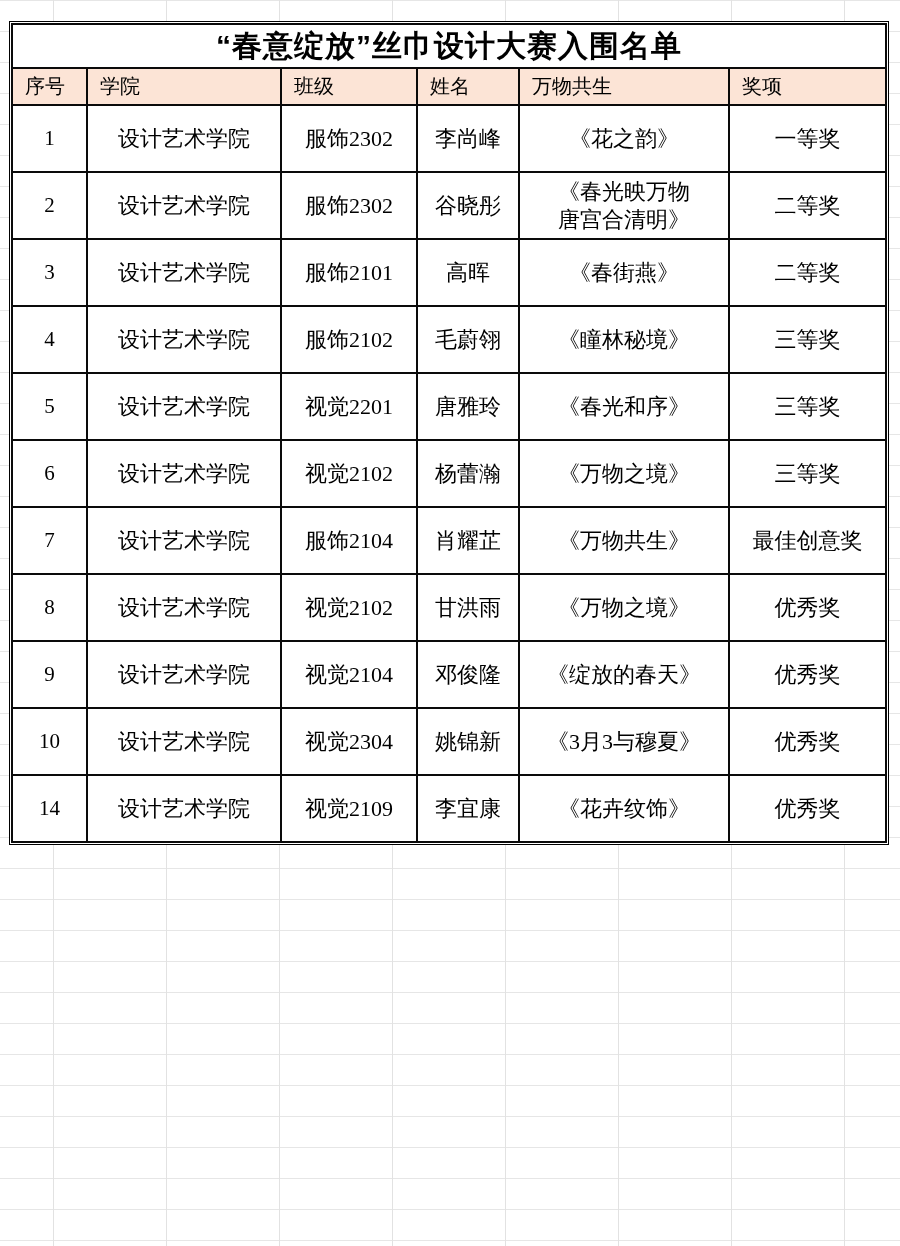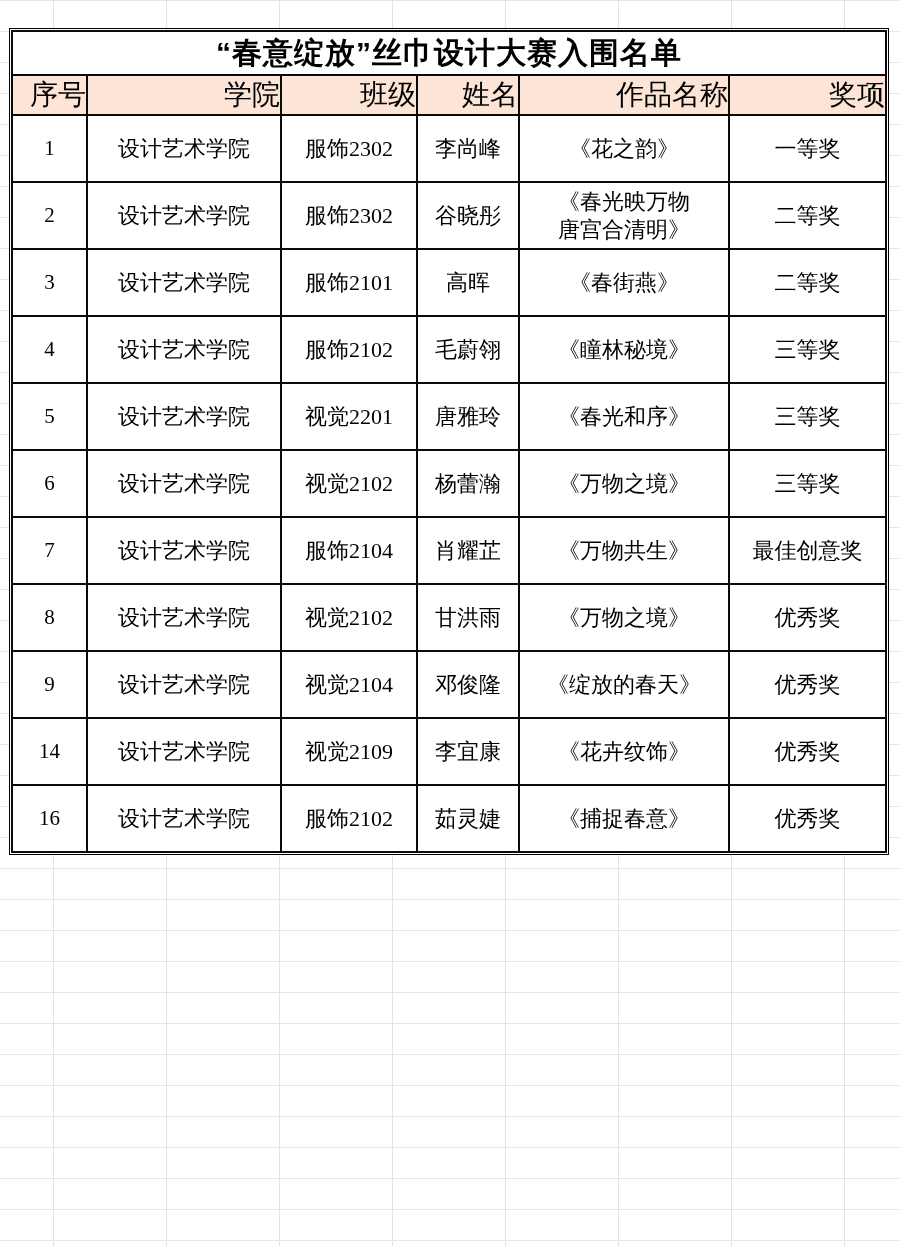--- a/index.html
+++ b/index.html
@@ -20,21 +20,21 @@
     background-image:
       linear-gradient(to right, #e2e2e2 1px, transparent 1px),
       linear-gradient(to bottom, #e6e6e6 1px, transparent 1px);
     background-size: 113px 31px;
     background-position: 53px 0px;
     overflow: hidden;
   }
   .table-frame {
     position: absolute;
     left: 9px;
-    top: 28px;
+    top: 21px;
     border: 1px solid #000;
     padding: 1px;
     background: #fff;
   }
   table {
     border-collapse: collapse;
     table-layout: fixed;
     width: 874px;
   }
   th, td {
@@ -49,23 +49,23 @@
     background: #fff;
     font-family: "Liberation Sans", sans-serif;
     font-weight: 900;
     font-size: 30px;
     letter-spacing: 1px;
   }
   .header-row th {
     height: 35px;
     background: #fce4d6;
     font-weight: 400;
-    font-size: 28px;
-    text-align: right;
-    padding-left: 0;
+    font-size: 20px;
+    text-align: left;
+    padding-left: 12px;
   }
   tbody td {
     height: 65px;
     font-size: 22px;
     background: #fff;
   }
   td.c-work {
     white-space: pre-line;
     line-height: 1.25;
   }
@@ -87,21 +87,21 @@
       </colgroup>
       <thead>
         <tr class="title-row">
           <th colspan="6">“春意绽放”丝巾设计大赛入围名单</th>
         </tr>
         <tr class="header-row">
           <th>序号</th>
           <th>学院</th>
           <th>班级</th>
           <th>姓名</th>
-          <th>作品名称</th>
+          <th>万物共生</th>
           <th>奖项</th>
         </tr>
       </thead>
       <tbody>
   <tr>
     <td class="c-no">1</td>
     <td class="c-college">设计艺术学院</td>
     <td class="c-class">服饰2302</td>
     <td class="c-name">李尚峰</td>
     <td class="c-work">《花之韵》</td>
@@ -174,39 +174,39 @@
 
   <tr>
     <td class="c-no">9</td>
     <td class="c-college">设计艺术学院</td>
     <td class="c-class">视觉2104</td>
     <td class="c-name">邓俊隆</td>
     <td class="c-work">《绽放的春天》</td>
     <td class="c-award">优秀奖</td>
   </tr>
 
+  <tr>
+    <td class="c-no">10</td>
+    <td class="c-college">设计艺术学院</td>
+    <td class="c-class">视觉2304</td>
+    <td class="c-name">姚锦新</td>
+    <td class="c-work">《3月3与穆夏》</td>
+    <td class="c-award">优秀奖</td>
+  </tr>
 
 
 
 
   <tr>
     <td class="c-no">14</td>
     <td class="c-college">设计艺术学院</td>
     <td class="c-class">视觉2109</td>
     <td class="c-name">李宜康</td>
     <td class="c-work">《花卉纹饰》</td>
     <td class="c-award">优秀奖</td>
   </tr>
 
 
-  <tr>
-    <td class="c-no">16</td>
-    <td class="c-college">设计艺术学院</td>
-    <td class="c-class">服饰2102</td>
-    <td class="c-name">茹灵婕</td>
-    <td class="c-work">《捕捉春意》</td>
-    <td class="c-award">优秀奖</td>
-  </tr>
 
 </tbody>
     </table>
   </div>
 </div>
 
 </body></html>

